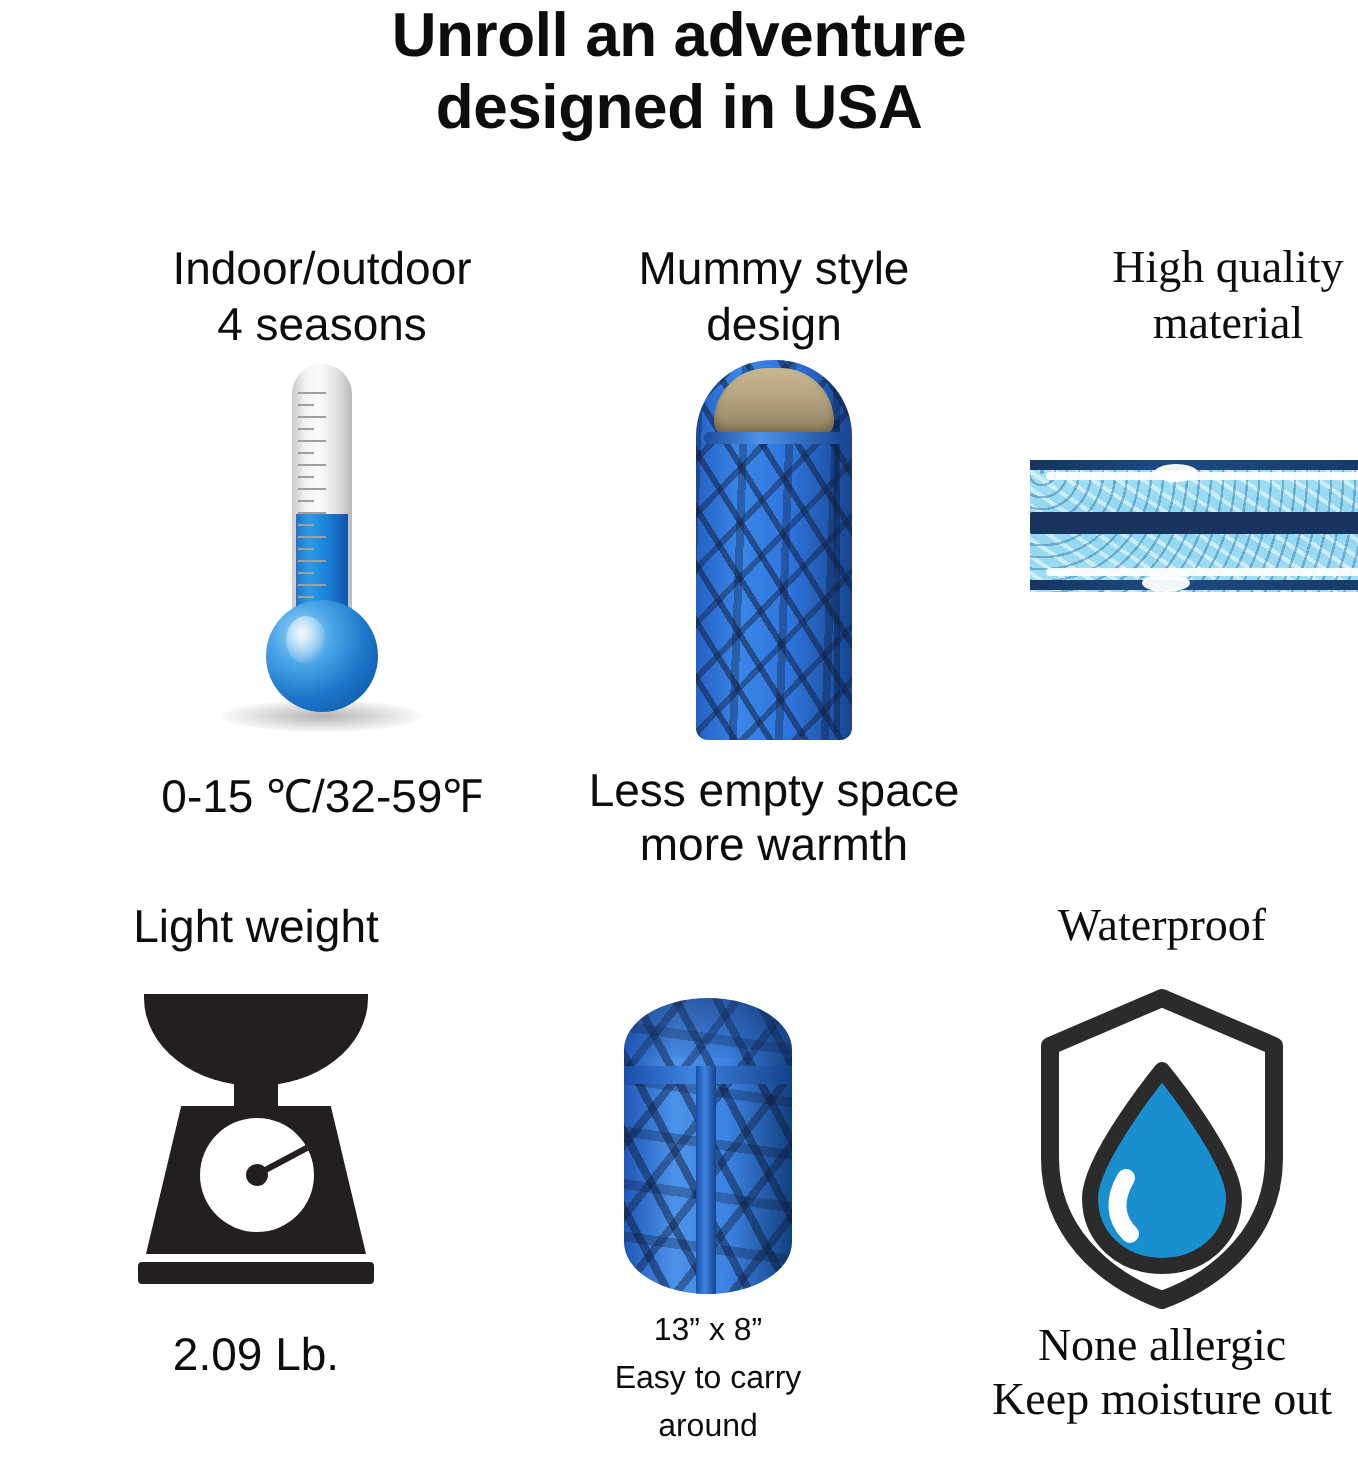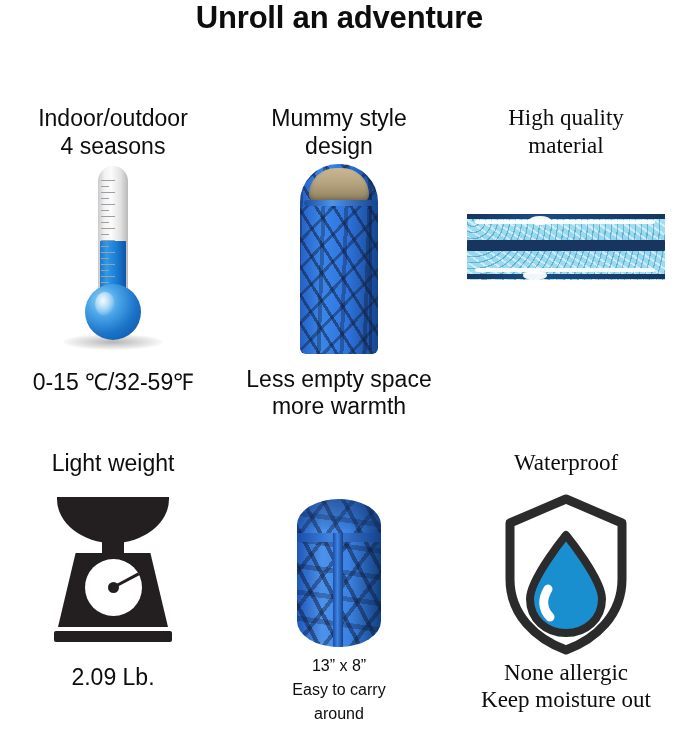--- a/index.html
+++ b/index.html
@@ -46,22 +46,22 @@
     height: 634px;
   }
   .cell {
     position: absolute;
     width: 226px;
     text-align: center;
   }
   .col1 { left: 0px; }
   .col2 { left: 226px; }
   .col3 { left: 453px; font-family: Liberation Serif, serif; }
-  .row1 { top: 0px;   height: 317px; }
-  .row2 { top: 345px; height: 289px; }
+  .row1 { top: 16px;   height: 317px; margin-left: 48px; }
+  .row2 { top: 345px; height: 289px; margin-left: 15px; }
 
   .cell-head {
     font-size: 23px;
     line-height: 28px;
     color: #0d0d0d;
     margin: 0;
     white-space: pre-line;
   }
   .cell-foot {
     position: absolute;
@@ -382,20 +382,21 @@
     height: 162px;
   }
 </style>
 </head>
 <body>
 
 <div class="page">
 
   <div class="title">
     <span class="line">Unroll an adventure</span>
+    <span class="line">designed in USA</span>
   </div>
 
   <div class="grid">
 
     <div class="cell col1 row1">
       <div class="cell-head">Indoor/outdoor
 4 seasons</div>
 
       <div class="art thermo-wrap">
         <div class="thermo">

